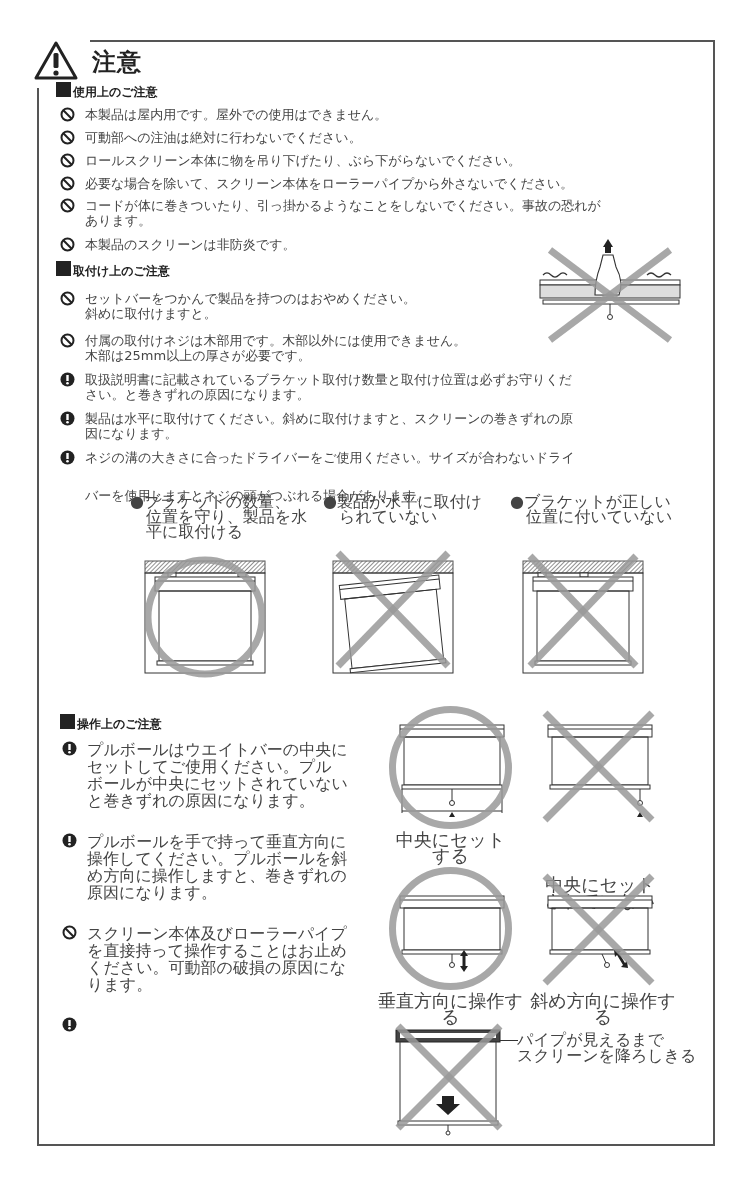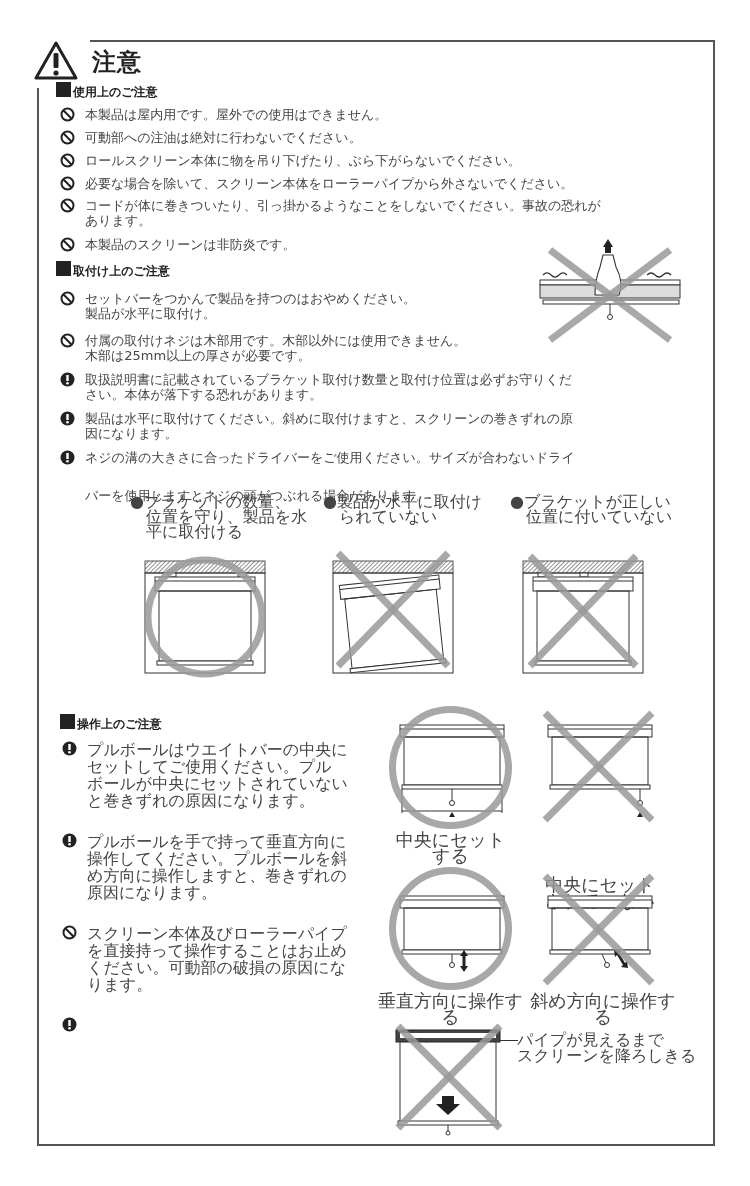--- a/index.html
+++ b/index.html
@@ -120,42 +120,42 @@
 <div class="abs section-title" style="left:56px;top:261px;"><span class="sq"></span><span>取付け上のご注意</span></div>
 
 <div class="abs item" style="left:60px;top:291px;width:460px;height:32px;text-align:right;">
   <span class="ic">
       <svg width="15" height="15" viewBox="0 0 15 15">
         <circle cx="7.5" cy="7.5" r="6" fill="none" stroke="#222" stroke-width="2"></circle>
         <line x1="3.3" y1="3.3" x2="11.7" y2="11.7" stroke="#222" stroke-width="2"></line>
       </svg>
     </span>
   <span class="txt">セットバーをつかんで製品を持つのはおやめください。</span>
-  <span class="txt" style="top:15px;">製品が水平に取付け。</span>
+  <span class="txt" style="top:15px;">斜めに取付けますと。</span>
 </div>
 <div class="abs item" style="left:60px;top:333px;width:500px;height:32px;">
   <span class="ic">
       <svg width="15" height="15" viewBox="0 0 15 15">
         <circle cx="7.5" cy="7.5" r="6" fill="none" stroke="#222" stroke-width="2"></circle>
         <line x1="3.3" y1="3.3" x2="11.7" y2="11.7" stroke="#222" stroke-width="2"></line>
       </svg>
     </span>
   <span class="txt">付属の取付けネジは木部用です。木部以外には使用できません。</span>
   <span class="txt" style="top:15px;">木部は25mm以上の厚さが必要です。</span>
 </div>
 <div class="abs item" style="left:60px;top:372px;width:640px;height:32px;">
   <span class="ic">
       <svg width="15" height="15" viewBox="0 0 15 15">
         <circle cx="7.5" cy="7.5" r="7" fill="#222"></circle>
         <rect x="6.3" y="3" width="2.4" height="6" fill="#fff"></rect>
         <circle cx="7.5" cy="11.2" r="1.3" fill="#fff"></circle>
       </svg>
     </span>
   <span class="txt">取扱説明書に記載されているブラケット取付け数量と取付け位置は必ずお守りくだ</span>
-  <span class="txt" style="top:15px;">さい。本体が落下する恐れがあります。</span>
+  <span class="txt" style="top:15px;">さい。と巻きずれの原因になります。</span>
 </div>
 <div class="abs item" style="left:60px;top:411px;width:640px;height:32px;">
   <span class="ic">
       <svg width="15" height="15" viewBox="0 0 15 15">
         <circle cx="7.5" cy="7.5" r="7" fill="#222"></circle>
         <rect x="6.3" y="3" width="2.4" height="6" fill="#fff"></rect>
         <circle cx="7.5" cy="11.2" r="1.3" fill="#fff"></circle>
       </svg>
     </span>
   <span class="txt">製品は水平に取付けてください。斜めに取付けますと、スクリーンの巻きずれの原</span>

